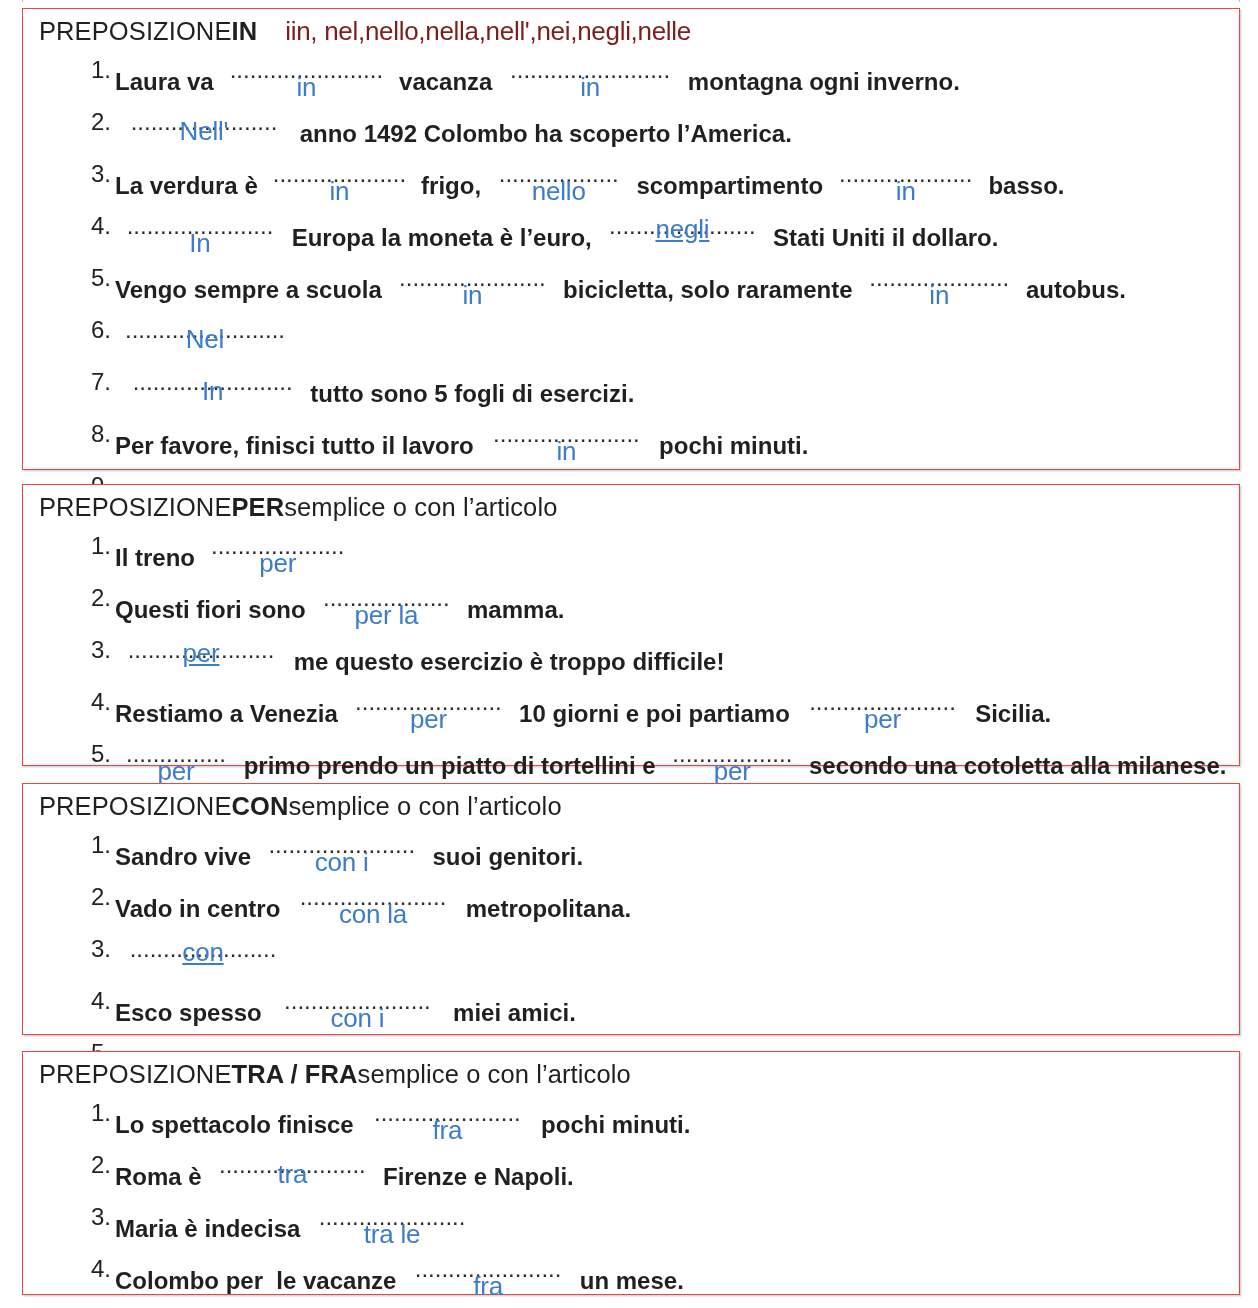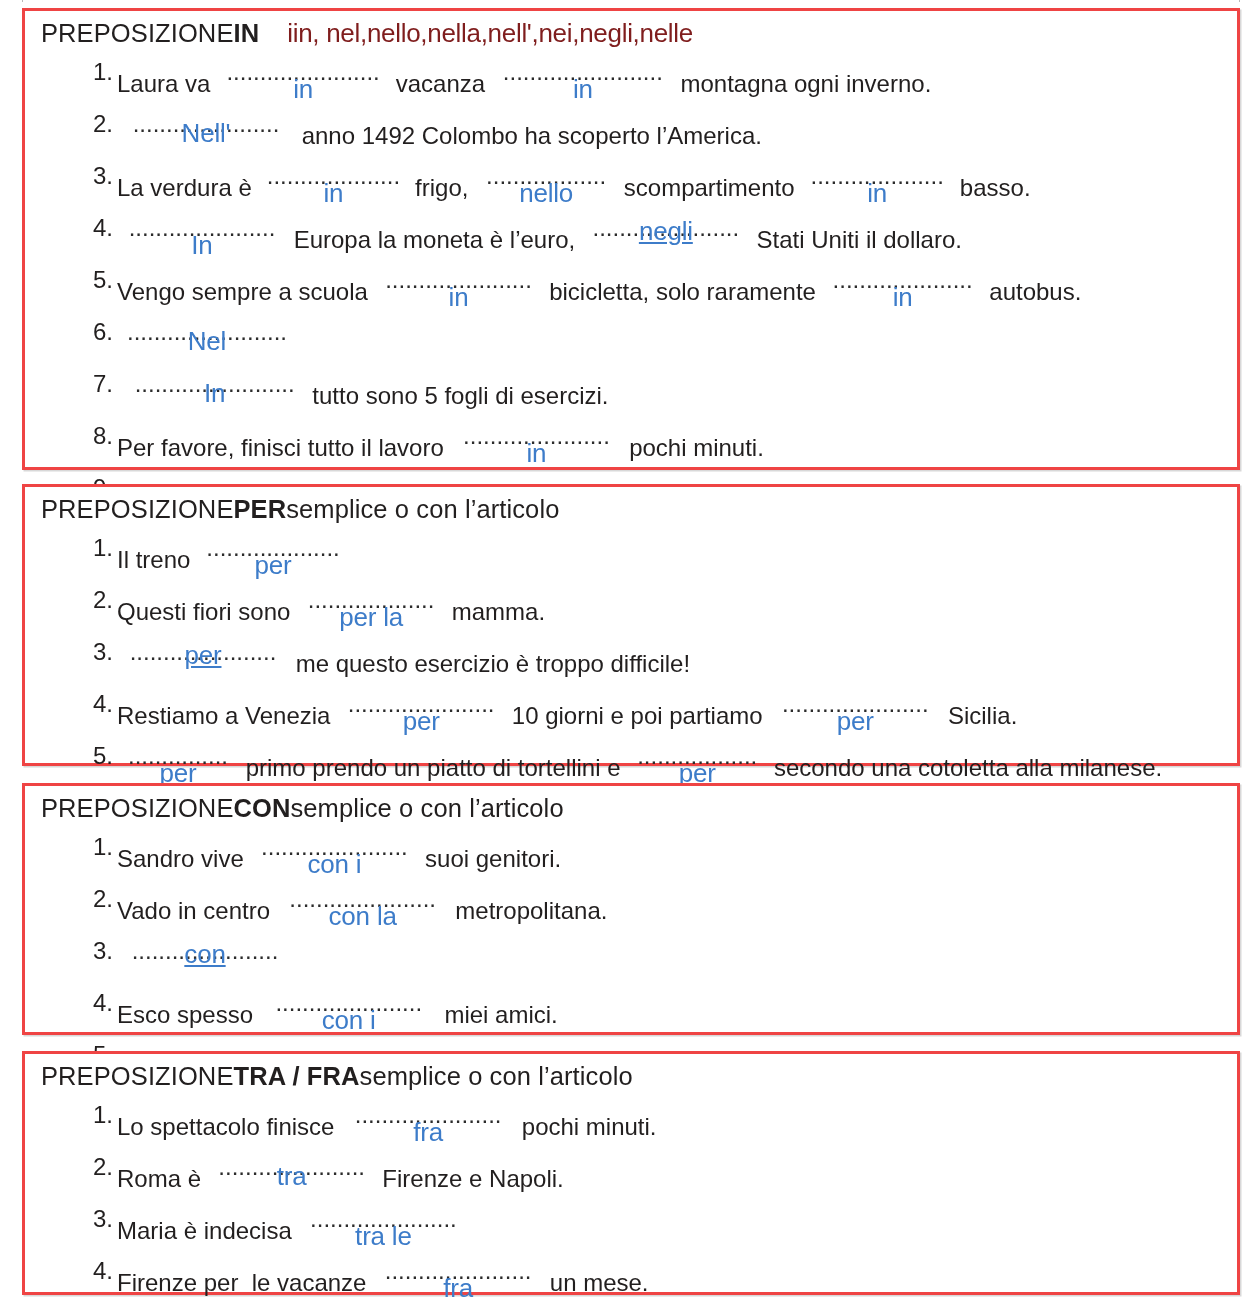--- a/index.html
+++ b/index.html
@@ -31,21 +31,21 @@
     border: 1px solid #b9b9b9;
     border-bottom: none;
     box-sizing: border-box;
     background: #fff;
   }
   .section {
     position: absolute;
     left: 22px;
     width: 1218px;
     box-sizing: border-box;
-    border: 3px solid #ef4444;
+    border: 1px solid #ef4444;
     background: #ffffff;
     box-shadow: 1.5px 1.5px 0 0 #d8d8d8;
     padding: 6px 10px 10px 10px;
   }
   .sec-in   { top: 8px;    height: 462px; }
   .sec-per  { top: 484px;  height: 282px; }
   .sec-con  { top: 783px;  height: 252px; }
   .sec-tra  { top: 1051px; height: 244px; }
 
   .sec-header {
@@ -82,21 +82,21 @@
   }
   ol.items > li::before {
     content: counter(q) ".";
     position: absolute;
     left: 0;
     width: 30px;
     text-align: right;
     font-size: 24px;
     color: #221f1f;
   }
-  .tx { white-space: pre; }
+  .tx { white-space: pre; font-weight: bold; }
 
   
   .blank {
     position: relative;
     display: inline-block;
     vertical-align: baseline;
     text-align: center;
     color: transparent;
     overflow: visible;
   }
@@ -183,18 +183,18 @@
       <div class="section sec-tra">
         <div class="sec-header">
           <span class="ttl">PREPOSIZIONE </span>
           <span class="kw">TRA / FRA</span>
           <span class="ttl"> semplice o con l’articolo</span>
         </div>
         <ol class="items">
           <li><span class="tx">Lo spettacolo finisce </span><span class="blank" style="width: 174px;"><span class="dots">......................</span><span class="ans">fra</span></span><span class="tx"> pochi minuti.</span></li>
           <li><span class="tx">Roma è </span><span class="blank raise" style="width: 168px;"><span class="dots">......................</span><span class="ans">tra</span></span><span class="tx"> Firenze e Napoli.</span></li>
           <li><span class="tx">Maria è indecisa </span><span class="blank" style="width: 170px;"><span class="dots">......................</span><span class="ans">tra le</span></span></li>
-          <li><span class="tx">Firenze per  le vacanze </span><span class="blank" style="width: 170px;"><span class="dots">......................</span><span class="ans">fra</span></span><span class="tx"> un mese.</span></li>
+          <li><span class="tx">Colombo per  le vacanze </span><span class="blank" style="width: 170px;"><span class="dots">......................</span><span class="ans">fra</span></span><span class="tx"> un mese.</span></li>
           <li><span class="blank raise" style="width: 172px;"><span class="dots">......................</span></span></li>
         </ol>
       </div>
     </div>
 </div>
 
 </body></html>

